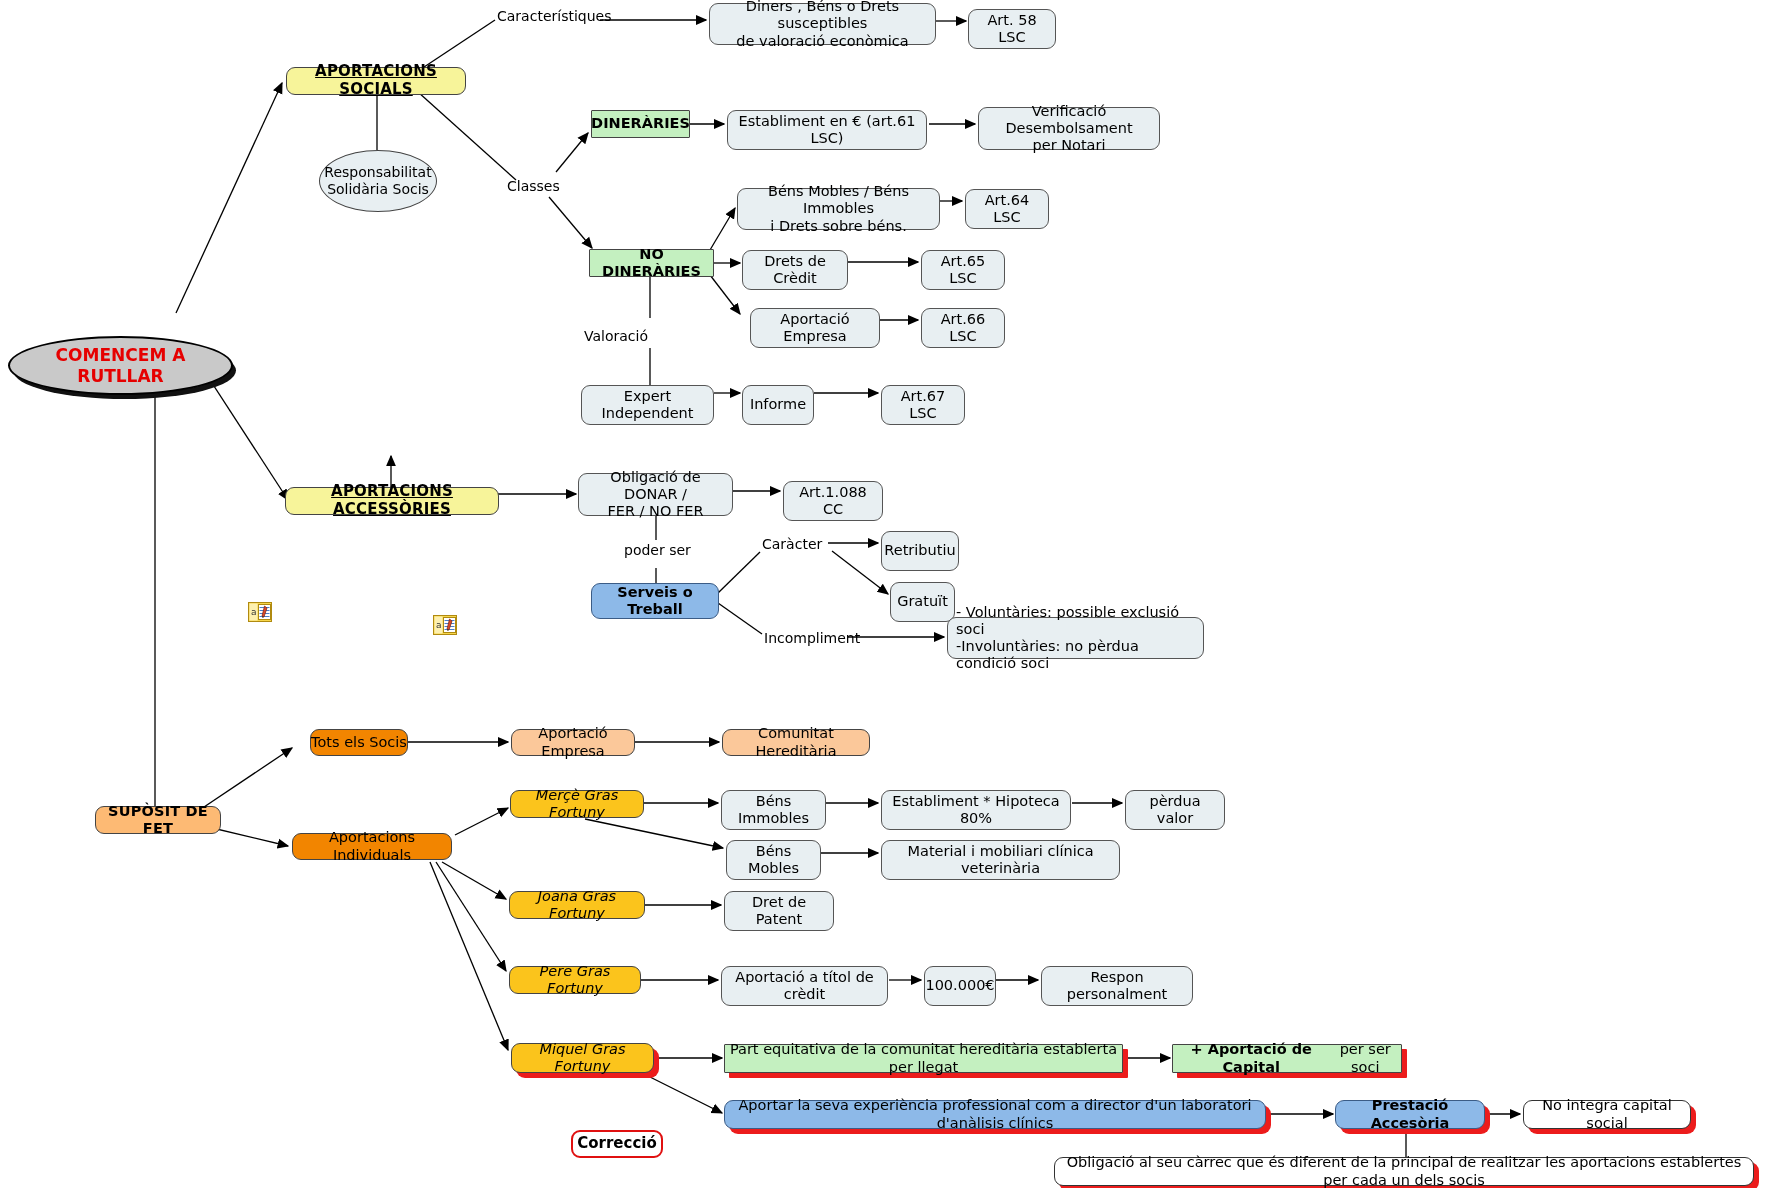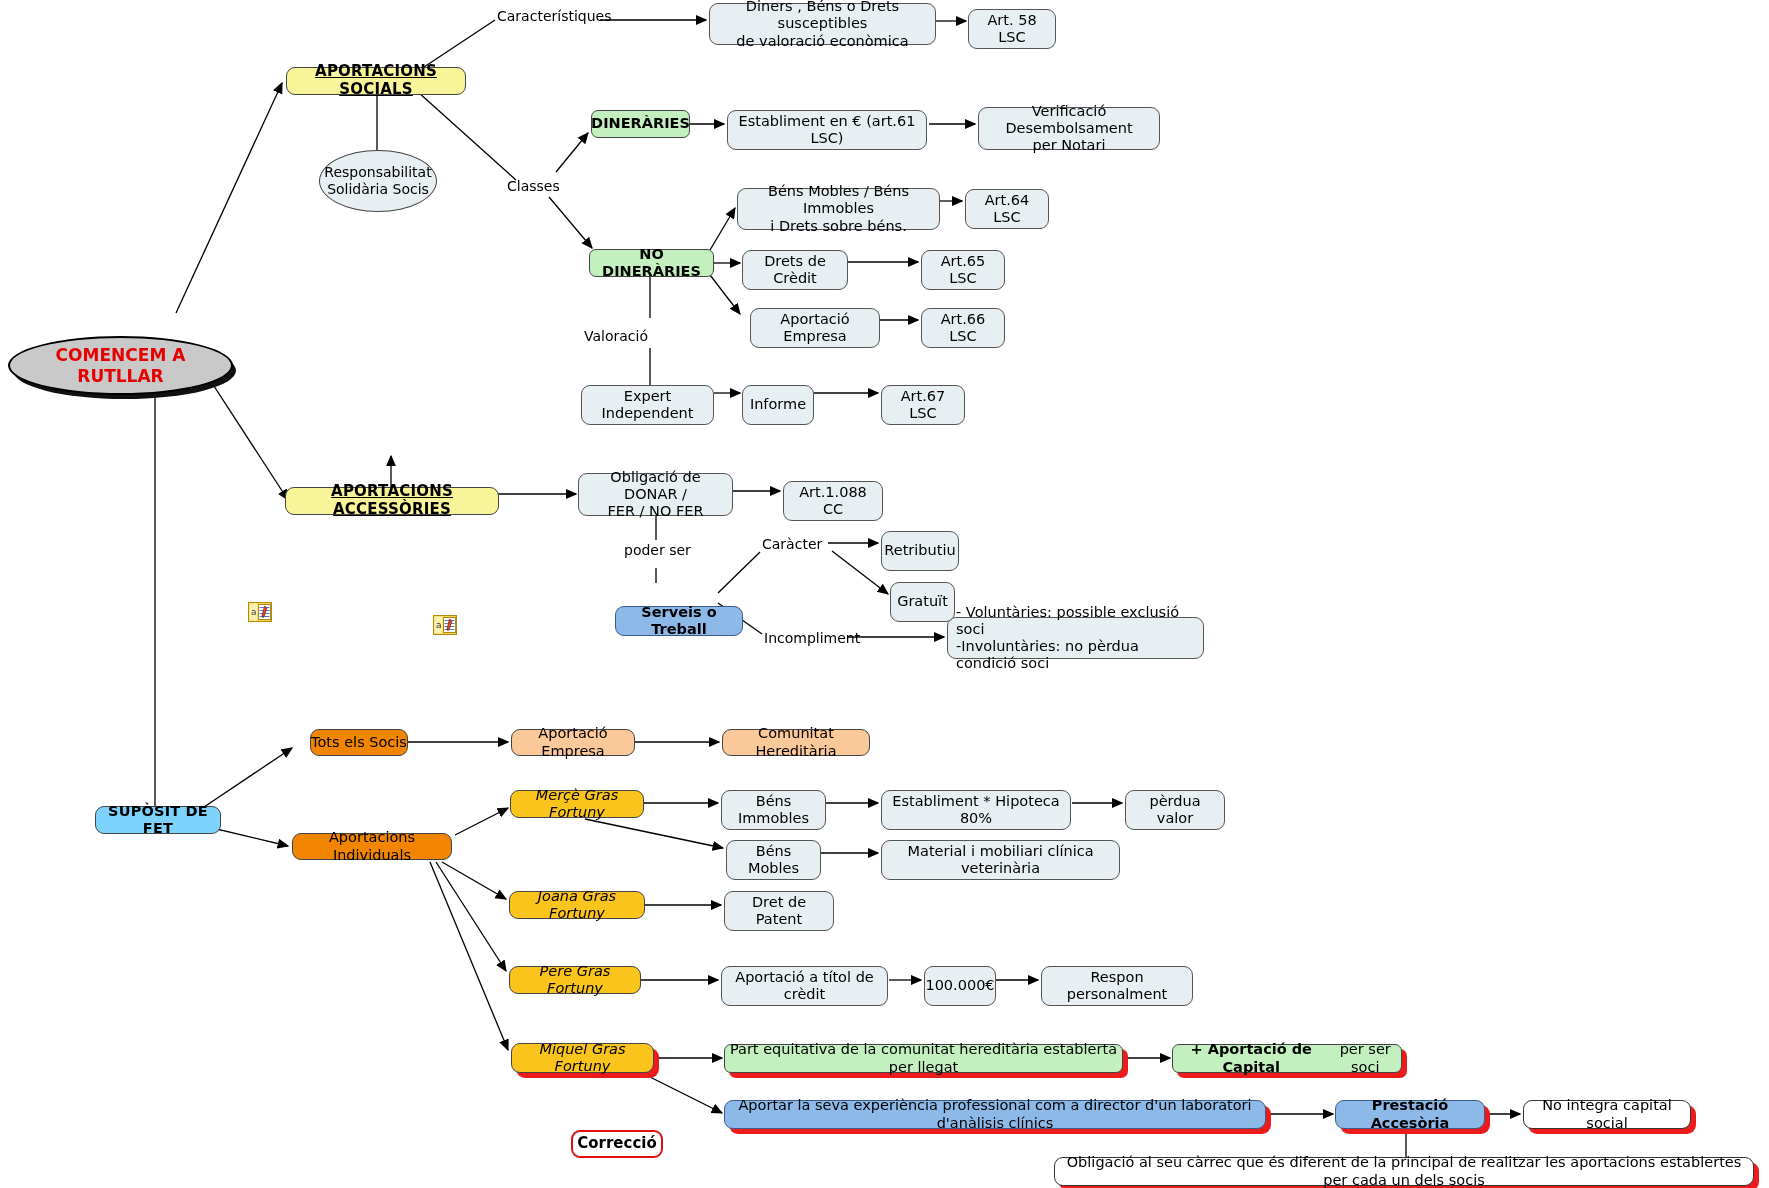--- a/index.html
+++ b/index.html
@@ -10,25 +10,25 @@
 
   .node{position:absolute;box-sizing:border-box;display:flex;align-items:center;justify-content:center;
         text-align:center;line-height:1.18;color:#000;}
 
   
   .box{border:1px solid #555;border-radius:9px;background:#e8eff2;font-size:14.5px;padding:19px 8px;}
 
   
   .yellow{background:#f7f49a;border:1px solid #444;border-radius:9px;font-weight:bold;font-size:15px;
           text-decoration:underline;letter-spacing:.2px;}
-  .yellow2{background:#7dd3fc;border:1px solid #444;border-radius:9px;font-weight:bold;font-size:14.5px;
+  .yellow2{background:#fdba74;border:1px solid #444;border-radius:9px;font-weight:bold;font-size:14.5px;
            text-decoration:none;letter-spacing:.2px;}
 
   
-  .green{background:#c4f0c0;border:1px solid #444;border-radius:7px;font-weight:bold;font-size:14.5px;}
+  .green{background:#c4f0c0;border:1px solid #444;border-radius:1px;font-weight:bold;font-size:14.5px;}
 
   
   .blue{background:#8db9e8;border:1px solid #3b5c86;border-radius:9px;font-weight:bold;font-size:14.5px;}
 
   
   .orange{background:#f28500;border:1px solid #444;border-radius:9px;font-size:14.5px;}
   .peach{background:#fbc89a;border:1px solid #444;border-radius:9px;font-size:14.5px;}
   .gold{background:#fbc41c;border:1px solid #444;border-radius:9px;font-size:14.5px;font-style:italic;}
 
   
@@ -257,21 +257,21 @@
 
   <div class="node box" style="left:578px;top:473px;width:155px;height:43px;">
     <span style="white-space:pre-line;">Obligació de DONAR /
 FER / NO FER</span>
   </div>
 
   <div class="node box" style="left:783px;top:481px;width:100px;height:26px;">
     <span>Art.1.088 CC</span>
   </div>
 
-  <div class="node blue" style="left:615px;top:583px;width:128px;height:30px;margin-top:23px;">
+  <div class="node blue" style="left:591px;top:583px;width:128px;height:36px;">
     <span>Serveis o Treball</span>
   </div>
 
   <div class="node box" style="left:881px;top:531px;width:78px;height:25px;">
     <span>Retributiu</span>
   </div>
 
   <div class="node box" style="left:890px;top:582px;width:65px;height:25px;">
     <span>Gratuït</span>
   </div>

